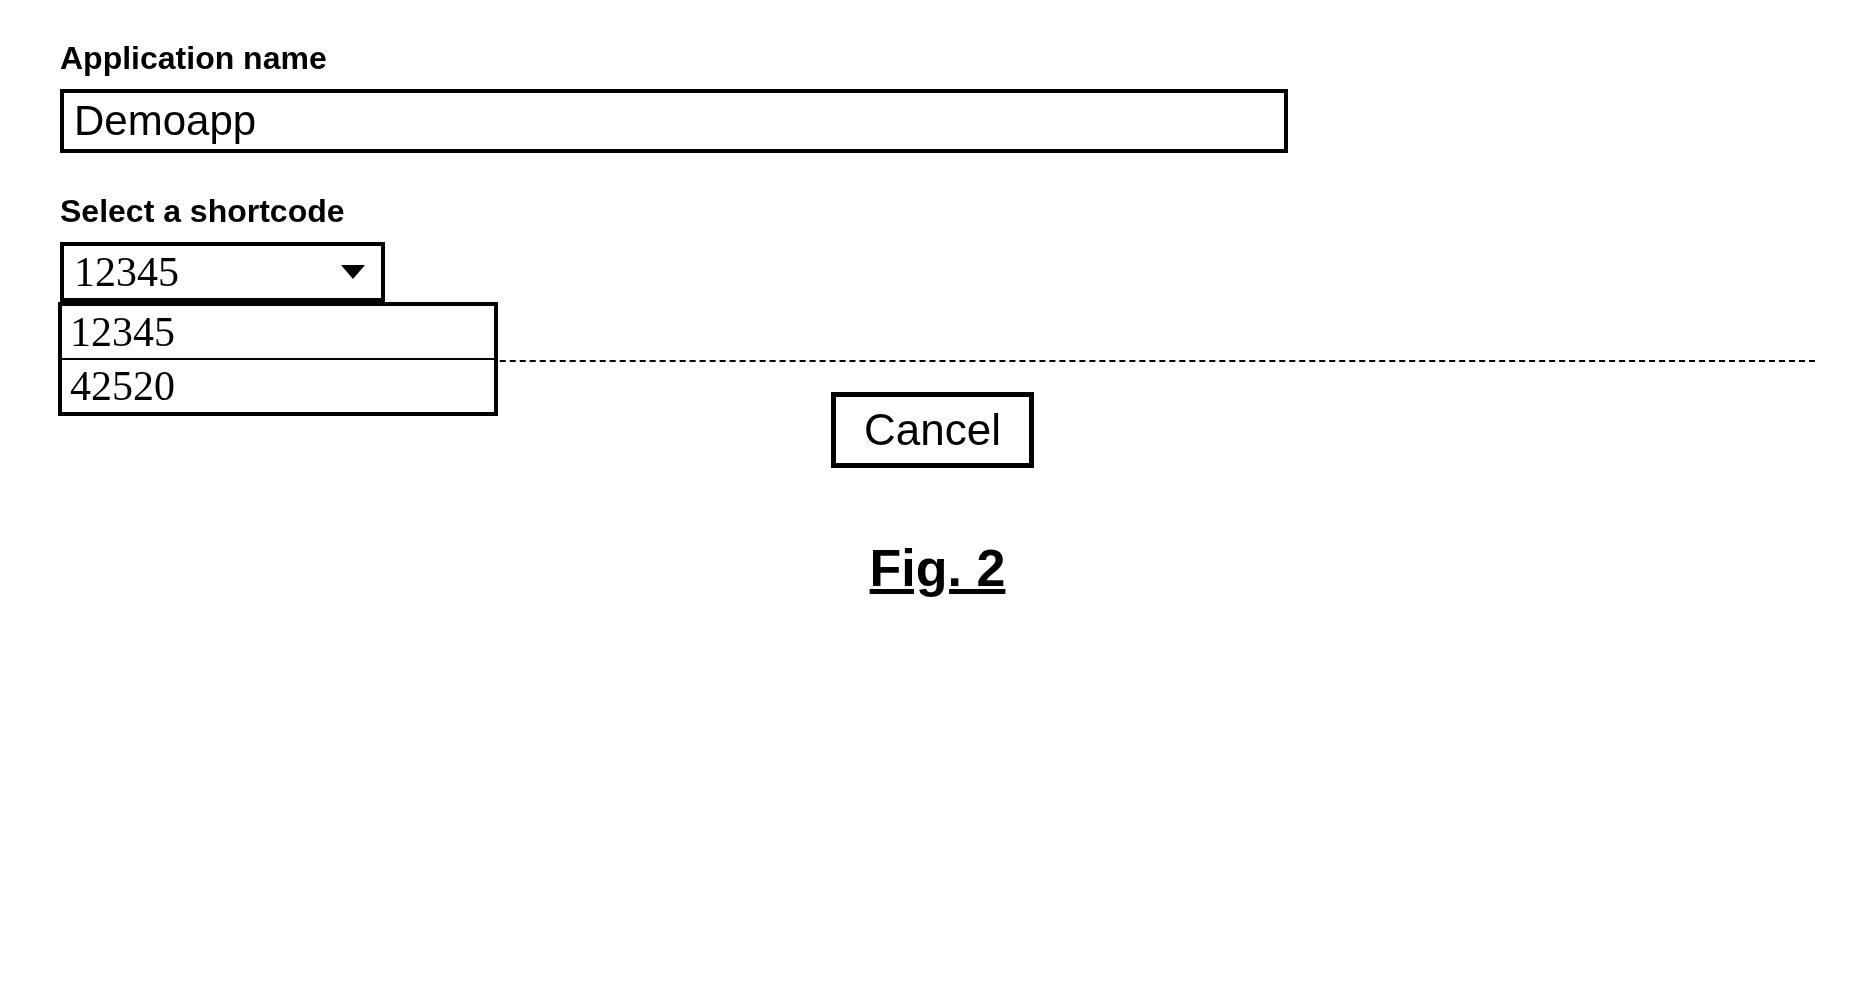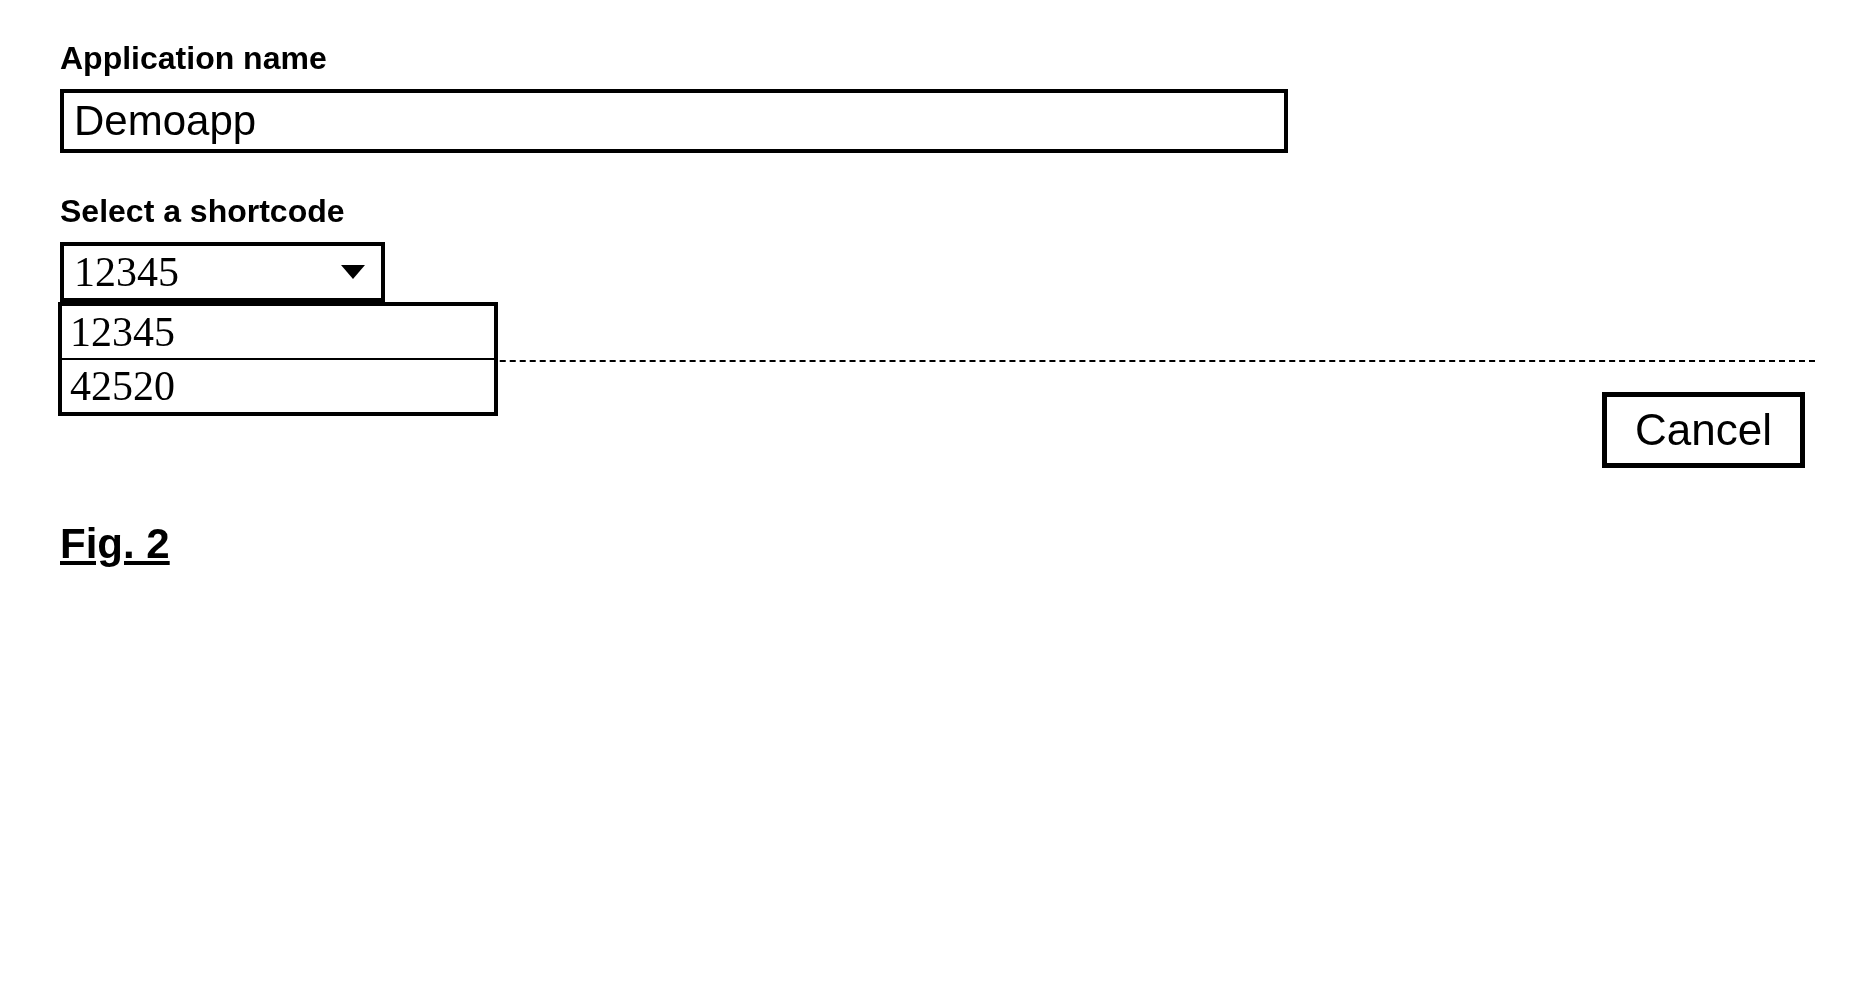--- a/index.html
+++ b/index.html
@@ -87,39 +87,39 @@
       margin-top: 58px;
       height: 2px;
     }
     .divider {
       border: none;
       border-top: 2px dashed #000;
       width: 100%;
     }
     .button-row {
       display: flex;
-      justify-content: flex-end;
+      justify-content: center;
       gap: 40px;
       margin-top: 30px;
       padding-right: 10px;
     }
     .btn {
       border: 5px solid #000;
       background: #fff;
       font-size: 44px;
       padding: 8px 28px;
       font-family: Arial, Helvetica, sans-serif;
       cursor: pointer;
     }
     .figure-label {
-      text-align: left;
-      font-size: 42px;
+      text-align: center;
+      font-size: 52px;
       font-weight: 900;
       text-decoration: underline;
-      margin-top: 52px;
+      margin-top: 70px;
     }
   </style>
 </head>
 <body>
 
 <div class="form-container">
 
   <div class="field-group">
     <label class="field-label">Application name</label>
     <input type="text" class="text-input" value="Demoapp" style="">

